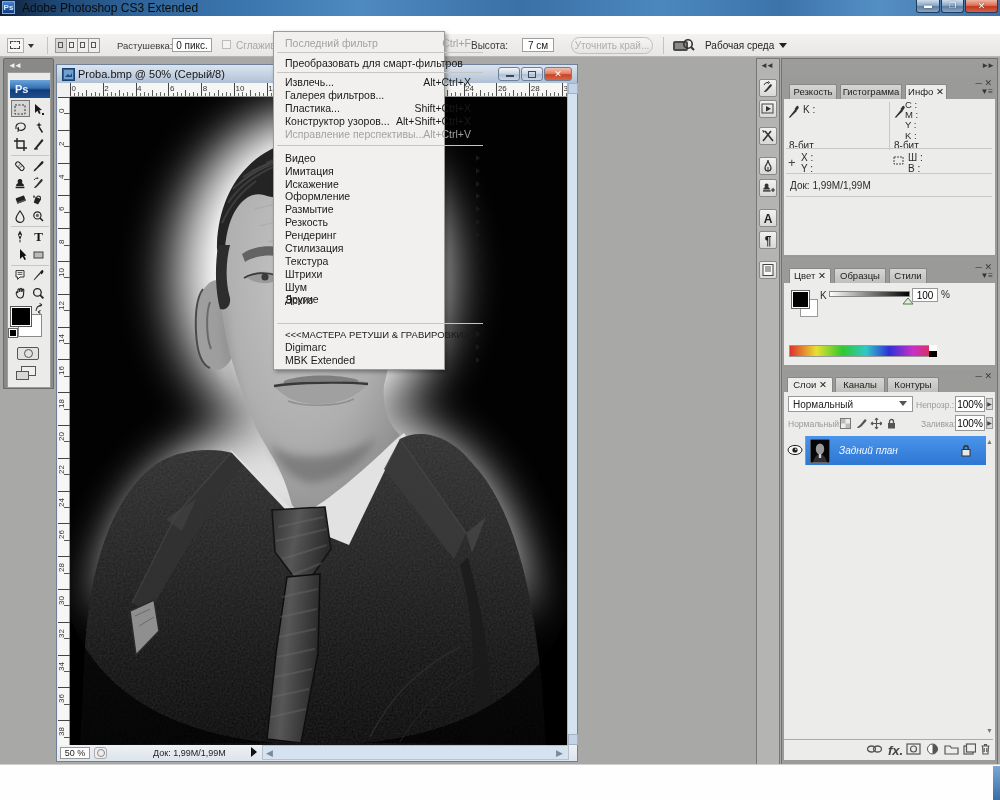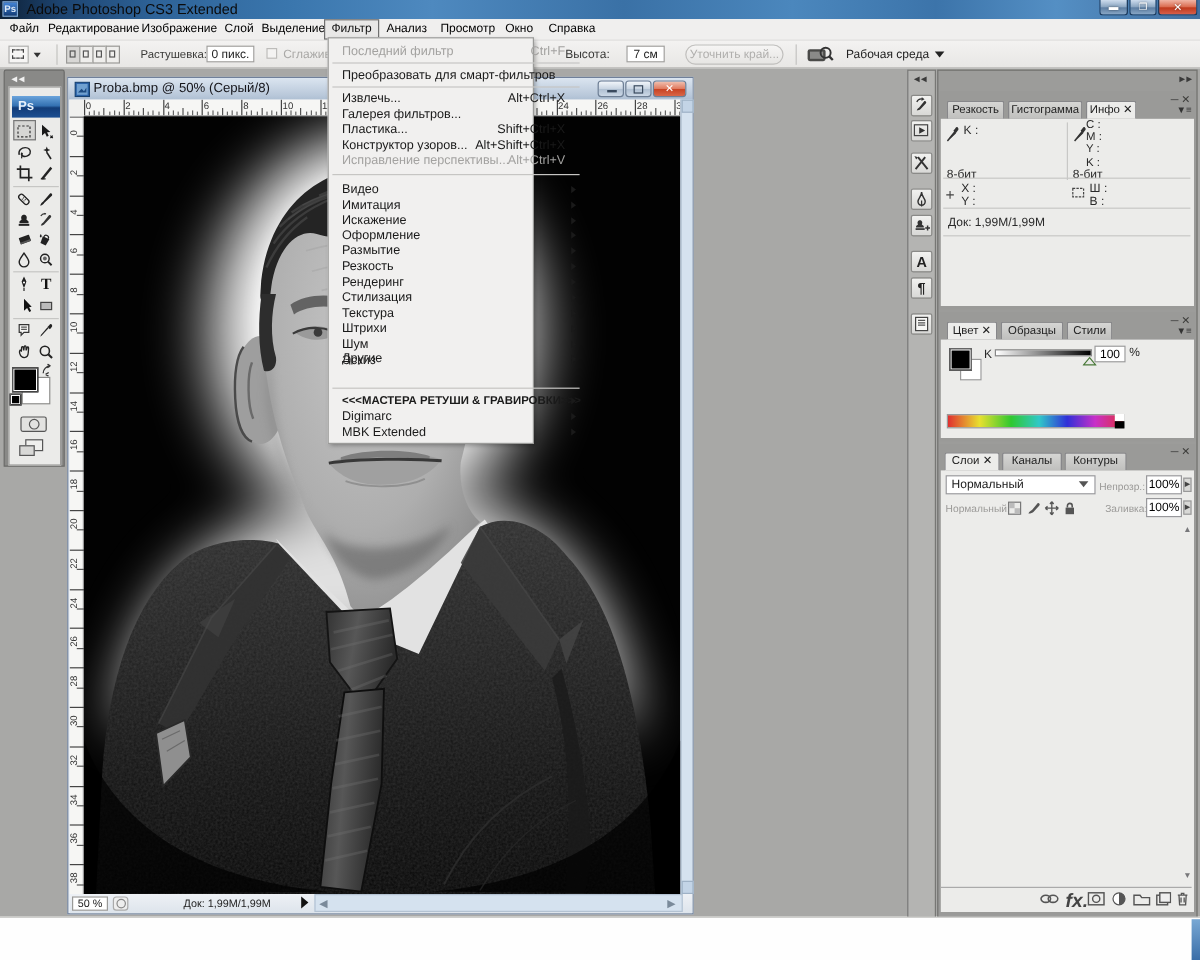--- a/index.html
+++ b/index.html
@@ -57,32 +57,20 @@
 <div id="titletext" class="abs">Adobe Photoshop CS3 Extended</div>
 <div class="abs wbtn" style="left:916px;width:24px;background:linear-gradient(180deg,#cddced,#8fa9c4 45%,#5e7fa3 55%,#89a7c6);">
         <div class="g">▬</div>
       </div>
 <div class="abs wbtn" style="left:941px;width:23px;background:linear-gradient(180deg,#cddced,#8fa9c4 45%,#5e7fa3 55%,#89a7c6);">
         <div class="g">❐</div>
       </div>
 <div class="abs wbtn" style="left:965px;width:33px;background:linear-gradient(180deg,#f0b5a5,#dc7055 45%,#c03a1d 55%,#d8604c);">
         <div class="g" style="font-size:9px;">✕</div>
       </div>
-</div>
-<div id="menubar" class="abs">
-<span style="left:8px">Файл</span>
-<span style="left:40px">Редактирование</span>
-<span style="left:118px">Изображение</span>
-<span style="left:187px">Слой</span>
-<span style="left:218px">Выделение</span>
-<span style="left:322px">Анализ</span>
-<span style="left:367px">Просмотр</span>
-<span style="left:421px">Окно</span>
-<span style="left:457px">Справка</span>
-<div id="mFiltr" class="abs">Фильтр</div>
 </div>
 <div id="optbar" class="abs">
 <div class="abs" style="left:7px;top:4px;width:17px;height:15px;border:1px solid #b0afad;background:#f6f5f4;"></div>
 <div class="abs" style="left:10px;top:7px;width:10px;height:8px;border:1px dashed #444;"></div>
 <div class="abs" style="left:28px;top:10px;width:0;height:0;border-top:4px solid #333;border-left:3px solid transparent;border-right:3px solid transparent;"></div>
 <div class="abs" style="left:47px;top:3px;width:1px;height:17px;background:#c4c3c1;"></div>
 <div class="abs" style="left:55px;top:4px;width:12px;height:15px;border:1px solid #9a9997;background:#d8d7d5;"></div>
 <div class="abs" style="left:58px;top:8px;width:5px;height:6px;border:1px solid #555;"></div>
 <div class="abs" style="left:66px;top:4px;width:12px;height:15px;border:1px solid #9a9997;background:#efeeec;"></div>
 <div class="abs" style="left:69px;top:8px;width:5px;height:6px;border:1px solid #555;"></div>
@@ -675,28 +663,49 @@
 <svg class="abs" style="left:86px;top:25px;" width="13" height="13">
             <path d="M6.5,1 L6.5,12 M1,6.5 L12,6.5 M6.5,1 L5,3 M6.5,1 L8,3 M6.5,12 L5,10 M6.5,12 L8,10 M1,6.5 L3,5 M1,6.5 L3,8 M12,6.5 L10,5 M12,6.5 L10,8" stroke="#555" stroke-width="1.1"></path>
           </svg>
 <svg class="abs" style="left:101px;top:25px;" width="13" height="13">
             <rect x="3" y="6" width="7" height="5.5" fill="#555"></rect>
             <path d="M4.5,6 V4.5 a2,2 0 0 1 4,0 V6" fill="none" stroke="#555" stroke-width="1.3"></path>
           </svg>
 <span class="dtx gray2" style="left:137px;top:27px;font-size:8.5px;">Заливка:</span>
 <div class="abs" style="left:171px;top:23px;width:30px;height:16px;background:#fff;border:1px solid #98989b;font-size:10px;text-align:center;line-height:15px;">100%</div>
 <div class="abs" style="left:202px;top:25px;width:7px;height:12px;background:#d8d8d6;border:1px solid #999;font-size:6px;color:#444;text-align:center;line-height:11px;">▶</div>
+<div class="abs" style="left:0px;top:44px;width:202px;height:29px;background:linear-gradient(180deg,#4a94ea,#2d77d4);">
+<div class="abs" style="left:0;top:0;width:22px;height:29px;background:#ececea;border-right:1px solid #98989b;">
+<svg class="abs" style="left:3px;top:8px;" width="16" height="12">
+                <ellipse cx="8" cy="6" rx="7" ry="4.6" fill="#f8f8f8" stroke="#222"></ellipse>
+                <circle cx="8" cy="6" r="2.6" fill="#222"></circle>
+                <circle cx="8.8" cy="5.2" r="0.8" fill="#fff"></circle>
+              </svg>
+</div>
+<svg class="abs" style="left:26px;top:3px;" width="20" height="24">
+              <rect width="20" height="24" fill="#060606"></rect>
+              <ellipse cx="10" cy="10" rx="4.2" ry="5.5" fill="#9a9a9a"></ellipse>
+              <path d="M3,24 C4,18 6.5,15.5 10,15.5 C13.5,15.5 16,18 17,24 Z" fill="#303030"></path>
+              <rect x="8.8" y="15" width="2.4" height="4" fill="#cfcfcf"></rect>
+              <rect width="20" height="24" fill="none" stroke="#99a" stroke-width="1"></rect>
+            </svg>
+<span class="abs" style="left:55px;top:9px;font-size:10px;font-style:italic;color:#f2f7ff;">Задний план</span>
+<svg class="abs" style="left:176px;top:8px;" width="12" height="13">
+              <rect x="2" y="5.5" width="8" height="6.5" fill="#e8e8e8" stroke="#333"></rect>
+              <path d="M3.8,5.5 V4 a2.2,2.2 0 0 1 4.4,0 V5.5" fill="none" stroke="#333" stroke-width="1.4"></path>
+            </svg>
+</div>
 <div class="abs" style="right:2px;top:46px;color:#77777a;font-size:7px;">▲</div>
 <div class="abs" style="right:2px;top:335px;color:#77777a;font-size:7px;">▼</div>
 <div class="abs" style="left:0;top:347px;width:209px;height:1px;background:#aaa;"></div>
 <svg class="abs" style="left:82px;top:351px;" width="17" height="12">
             <ellipse cx="5.5" cy="6" rx="4" ry="3" fill="none" stroke="#555" stroke-width="1.3"></ellipse>
             <ellipse cx="11.5" cy="6" rx="4" ry="3" fill="none" stroke="#555" stroke-width="1.3"></ellipse>
           </svg>
-<span class="abs" style="left:104px;top:351px;font-size:16px;font-style:italic;color:#444;font-weight:bold;">fx.</span>
+<span class="abs" style="left:104px;top:351px;font-size:13px;font-style:italic;color:#444;font-weight:bold;">fx.</span>
 <svg class="abs" style="left:122px;top:351px;" width="15" height="12">
             <rect x="1" y="1" width="13" height="10" fill="none" stroke="#555" stroke-width="1.2"></rect>
             <circle cx="7.5" cy="6" r="3" fill="none" stroke="#555" stroke-width="1.2"></circle>
           </svg>
 <svg class="abs" style="left:142px;top:351px;" width="13" height="12">
             <circle cx="6.5" cy="6" r="5" fill="#fff" stroke="#555"></circle>
             <path d="M6.5,1 a5,5 0 0 1 0,10 Z" fill="#555"></path>
           </svg>
 <svg class="abs" style="left:160px;top:351px;" width="15" height="12">
             <path d="M1,3 h5 l1.5,2 H14 V11 H1 Z" fill="none" stroke="#555" stroke-width="1.2"></path>
@@ -789,21 +798,21 @@
       </div>
 <div class="mi" style="top:261.9px;">
         <span class="lab" style="">Эскиз</span>
         <span class="ar"></span>
       </div>
 <div class="mi" style="top:261px;">
         <span class="lab" style="">Другие</span>
         <span class="ar"></span>
       </div>
 <div class="msep" style="top:290.5px;"></div>
-<div class="mi" style="top:296.3px;font-weight:bold;">
+<div class="mi" style="top:296.3px;">
         <span class="lab" style="font-size:9.5px;">&lt;&lt;&lt;МАСТЕРА РЕТУШИ &amp; ГРАВИРОВКИ&gt;&gt;&gt;</span>
         <span class="ar"></span>
       </div>
 <div class="mi" style="top:309.3px;">
         <span class="lab" style="">Digimarc</span>
         <span class="ar"></span>
       </div>
 <div class="mi" style="top:322.2px;">
         <span class="lab" style="">MBK Extended</span>
         <span class="ar"></span>

